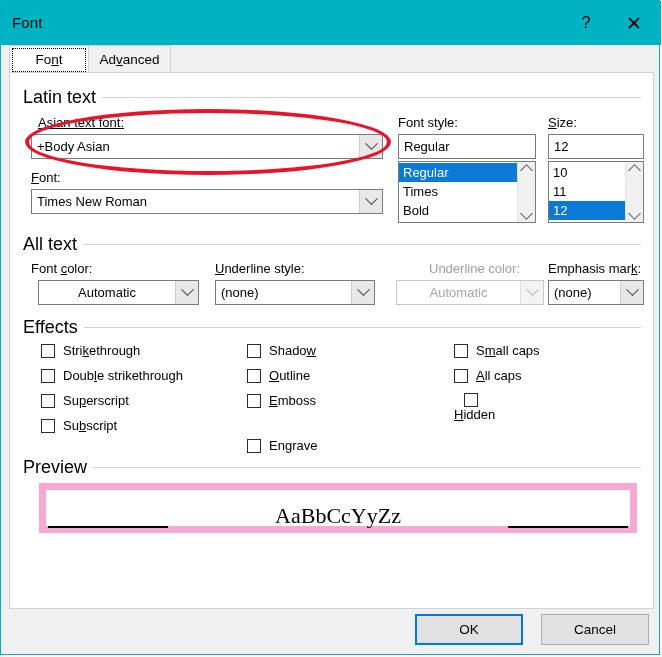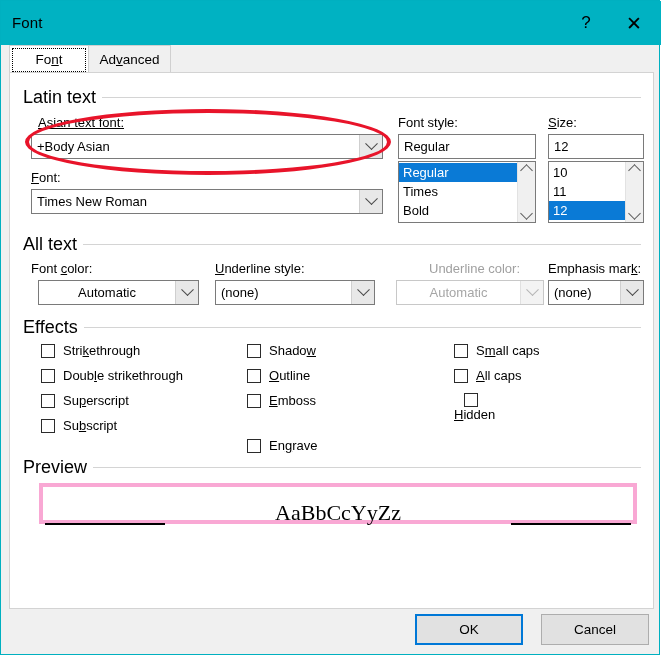--- a/index.html
+++ b/index.html
@@ -230,22 +230,22 @@
     box-sizing: border-box;
     margin-right: 8px;
     flex: 0 0 auto;
   }
   
   #preview-box {
     position: absolute;
     left: 29px;
     top: 481px;
     width: 598px;
-    height: 41px;
-    border: 4px solid #f9a8d4;
+    height: 50px;
+    border: 7px solid #f9a8d4;
     box-sizing: border-box;
     background: #ffffff;
   }
   #preview-sample {
     position: absolute;
     left: 0; right: 0;
     top: 13px;
     text-align: center;
     font-family: "Liberation Serif", serif;
     font-size: 22px;

